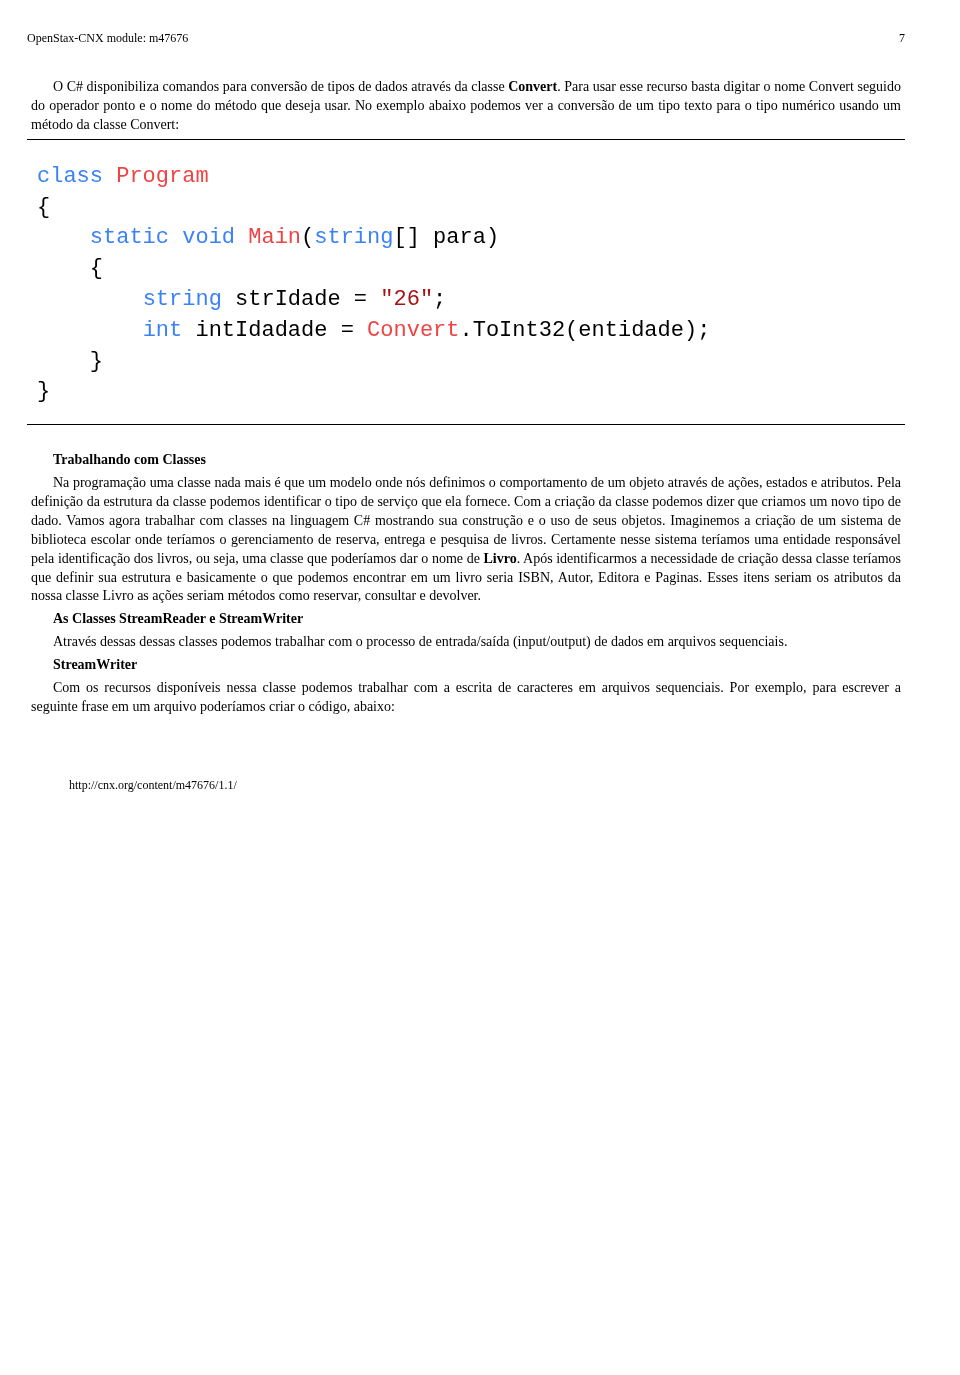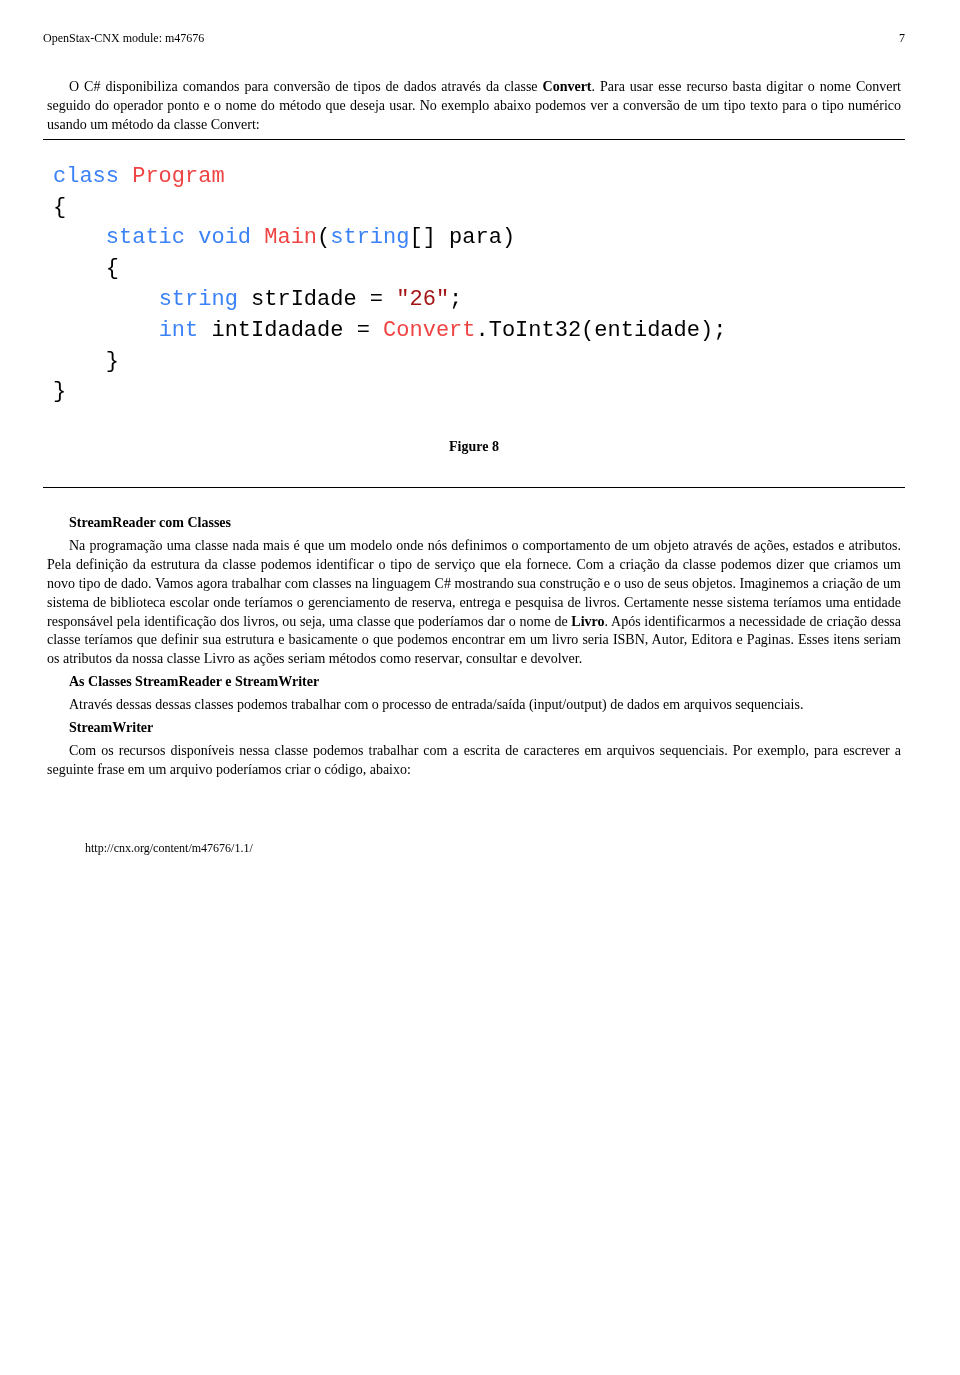--- a/index.html
+++ b/index.html
@@ -6,21 +6,21 @@
     margin: 0;
     padding: 0;
     font-family: "Times New Roman", Times, serif;
     font-size: 14px;
     background: #fff;
     color: #000;
     width: 960px;
     line-height: 1.35;
   }
   .page {
-    padding: 30px 55px 40px 43px;
+    padding: 30px 55px 40px 27px;
     box-sizing: border-box;
   }
   .header {
     font-size: 12px;
     padding-bottom: 28px;
   }
   .header-left { float: left; }
   .header-right { float: right; }
   .clear { clear: both; }
   .para { text-align: justify; margin: 4px; }
@@ -65,27 +65,26 @@
 
   <div class="code-block"><span class="kw">class</span> <span class="cls">Program</span>
 <span>{</span>
     <span class="kw">static</span> <span class="kw">void</span> <span class="cls">Main</span><span>(</span><span class="kw">string</span><span>[] para)</span>
     <span>{</span>
         <span class="kw">string</span><span> strIdade = </span><span class="str">"26"</span><span>;</span>
         <span class="kw">int</span><span> intIdadade = </span><span class="cls">Convert</span><span>.ToInt32(entidade);</span>
     <span>}</span>
 <span>}</span></div>
 
-  <div class="fig">Figure 8</div>
 
   <hr class="hr">
 
   <div style="height:18px"></div>
 
-  <p class="para indent bold">StreamReader com Classes</p>
+  <p class="para indent bold">Trabalhando com Classes</p>
   <p class="para indent">
     <span>Na programação uma classe nada mais é que um modelo onde nós definimos o comportamento de um objeto através de ações, estados e atributos. Pela definição da estrutura da classe podemos identificar o tipo de serviço que ela fornece. Com a criação da classe podemos dizer que criamos um novo tipo de dado. Vamos agora trabalhar com classes na linguagem C# mostrando sua construção e o uso de seus objetos. Imaginemos a criação de um sistema de biblioteca escolar onde teríamos o gerenciamento de reserva, entrega e pesquisa de livros. Certamente nesse sistema teríamos uma entidade responsável pela identificação dos livros, ou seja, uma classe que poderíamos dar o nome de </span><span class="bold">Livro</span><span>. Após identificarmos a necessidade de criação dessa classe teríamos que definir sua estrutura e basicamente o que podemos encontrar em um livro seria ISBN, Autor, Editora e Paginas. Esses itens seriam os atributos da nossa classe Livro as ações seriam métodos como reservar, consultar e devolver.</span>
   </p>
 
   <p class="para indent bold">As Classes StreamReader e StreamWriter</p>
   <p class="para indent">Através dessas dessas classes podemos trabalhar com o processo de entrada/saída (input/output) de dados em arquivos sequenciais.</p>
 
   <p class="para indent bold">StreamWriter</p>
   <p class="para indent">Com os recursos disponíveis nessa classe podemos trabalhar com a escrita de caracteres em arquivos sequenciais. Por exemplo, para escrever a seguinte frase em um arquivo poderíamos criar o código, abaixo:</p>
 

